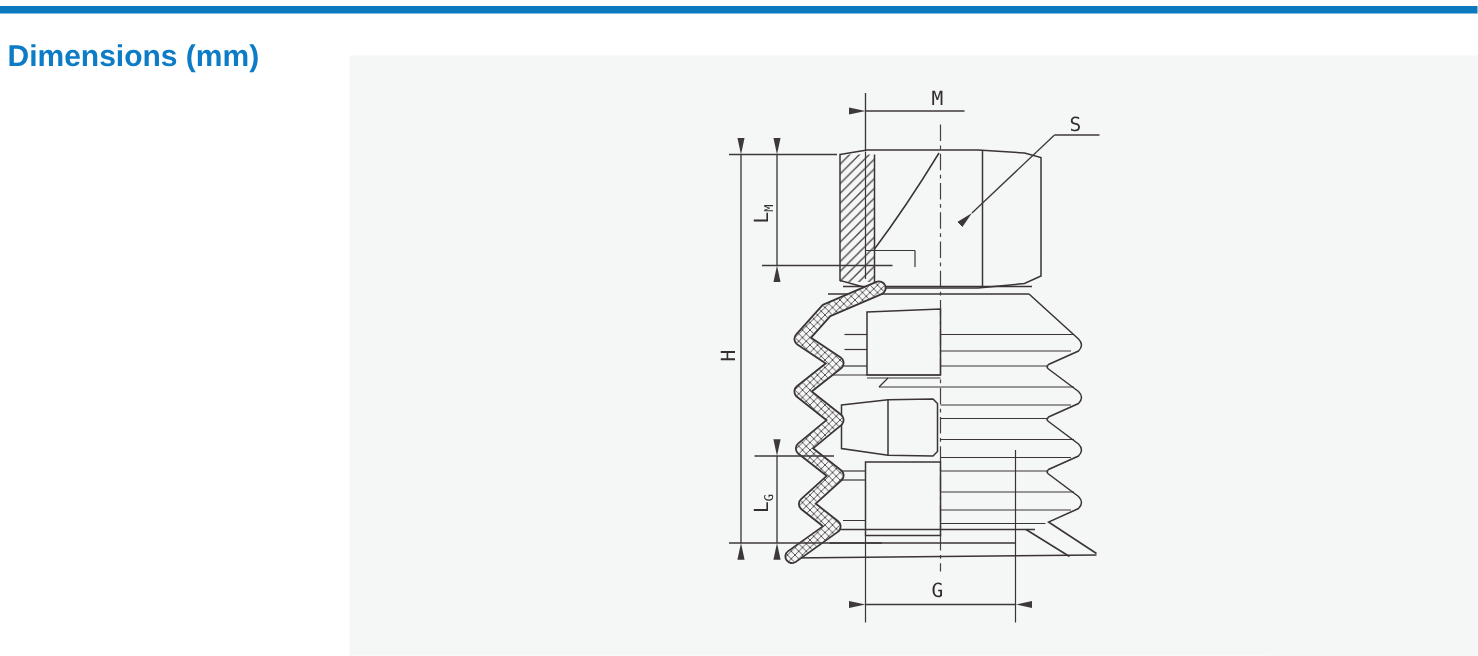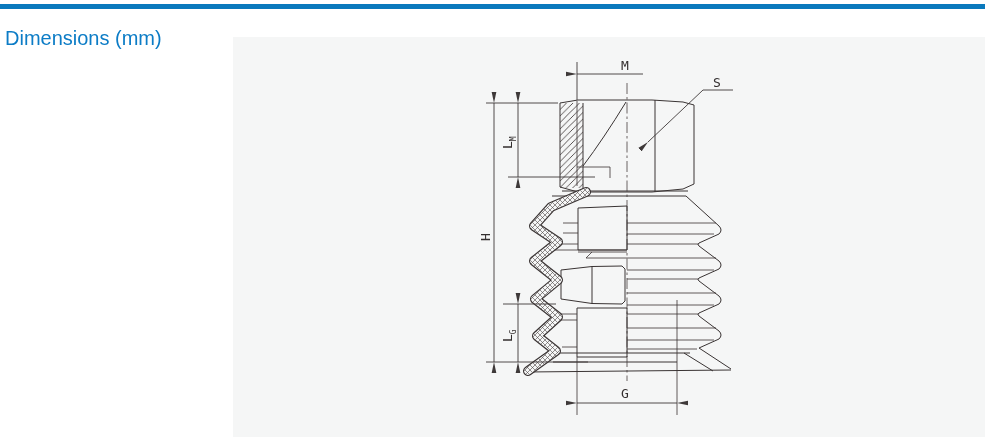--- a/index.html
+++ b/index.html
@@ -2,21 +2,21 @@
 <html style="--accent: #0c7cc6; --divider: #0a79bd; --panel: #f5f6f6; --line: #3a3434;"><head>
 <meta charset="utf-8">
 <style>
   html,body{margin:0;padding:0;background:#ffffff;}
   body{width:985px;height:437px;position:relative;overflow:hidden;
        font-family:"Liberation Sans", sans-serif;}
   :root{
     --accent:#0c7cc6; --divider:#0a79bd; --panel:#f5f6f6; --line:#3a3434; --dim:#3e3939;
   }
   .topbar{position:absolute;top:4px;left:0;width:985px;height:5px;background:var(--divider);}
-  .pagetitle{position:absolute;top:27px;left:5px;font-size:20px;font-weight:normal;
+  .pagetitle{position:absolute;top:27px;left:5px;font-size:20px;font-weight:bold;
              color:var(--accent);letter-spacing:0;}
   .panel{position:absolute;left:233px;top:37px;width:752px;height:400px;background:var(--panel);}
   svg{display:block;}
   .ln{stroke:var(--line);stroke-width:1;fill:none;}
   .thin{stroke:var(--line);stroke-width:0.8;fill:none;}
   .dim{stroke:var(--dim);stroke-width:0.9;fill:none;}
   .cl{stroke:#474040;stroke-width:0.8;fill:none;stroke-dasharray:11 3 2.5 3;}
   .bandO{stroke:var(--line);stroke-width:10;fill:none;stroke-linejoin:round;stroke-linecap:round;}
   .bandW{stroke:var(--panel);stroke-width:7.6;fill:none;stroke-linejoin:round;stroke-linecap:round;}
   .bandX{stroke:url(#xh);stroke-width:7.6;fill:none;stroke-linejoin:round;stroke-linecap:round;}

